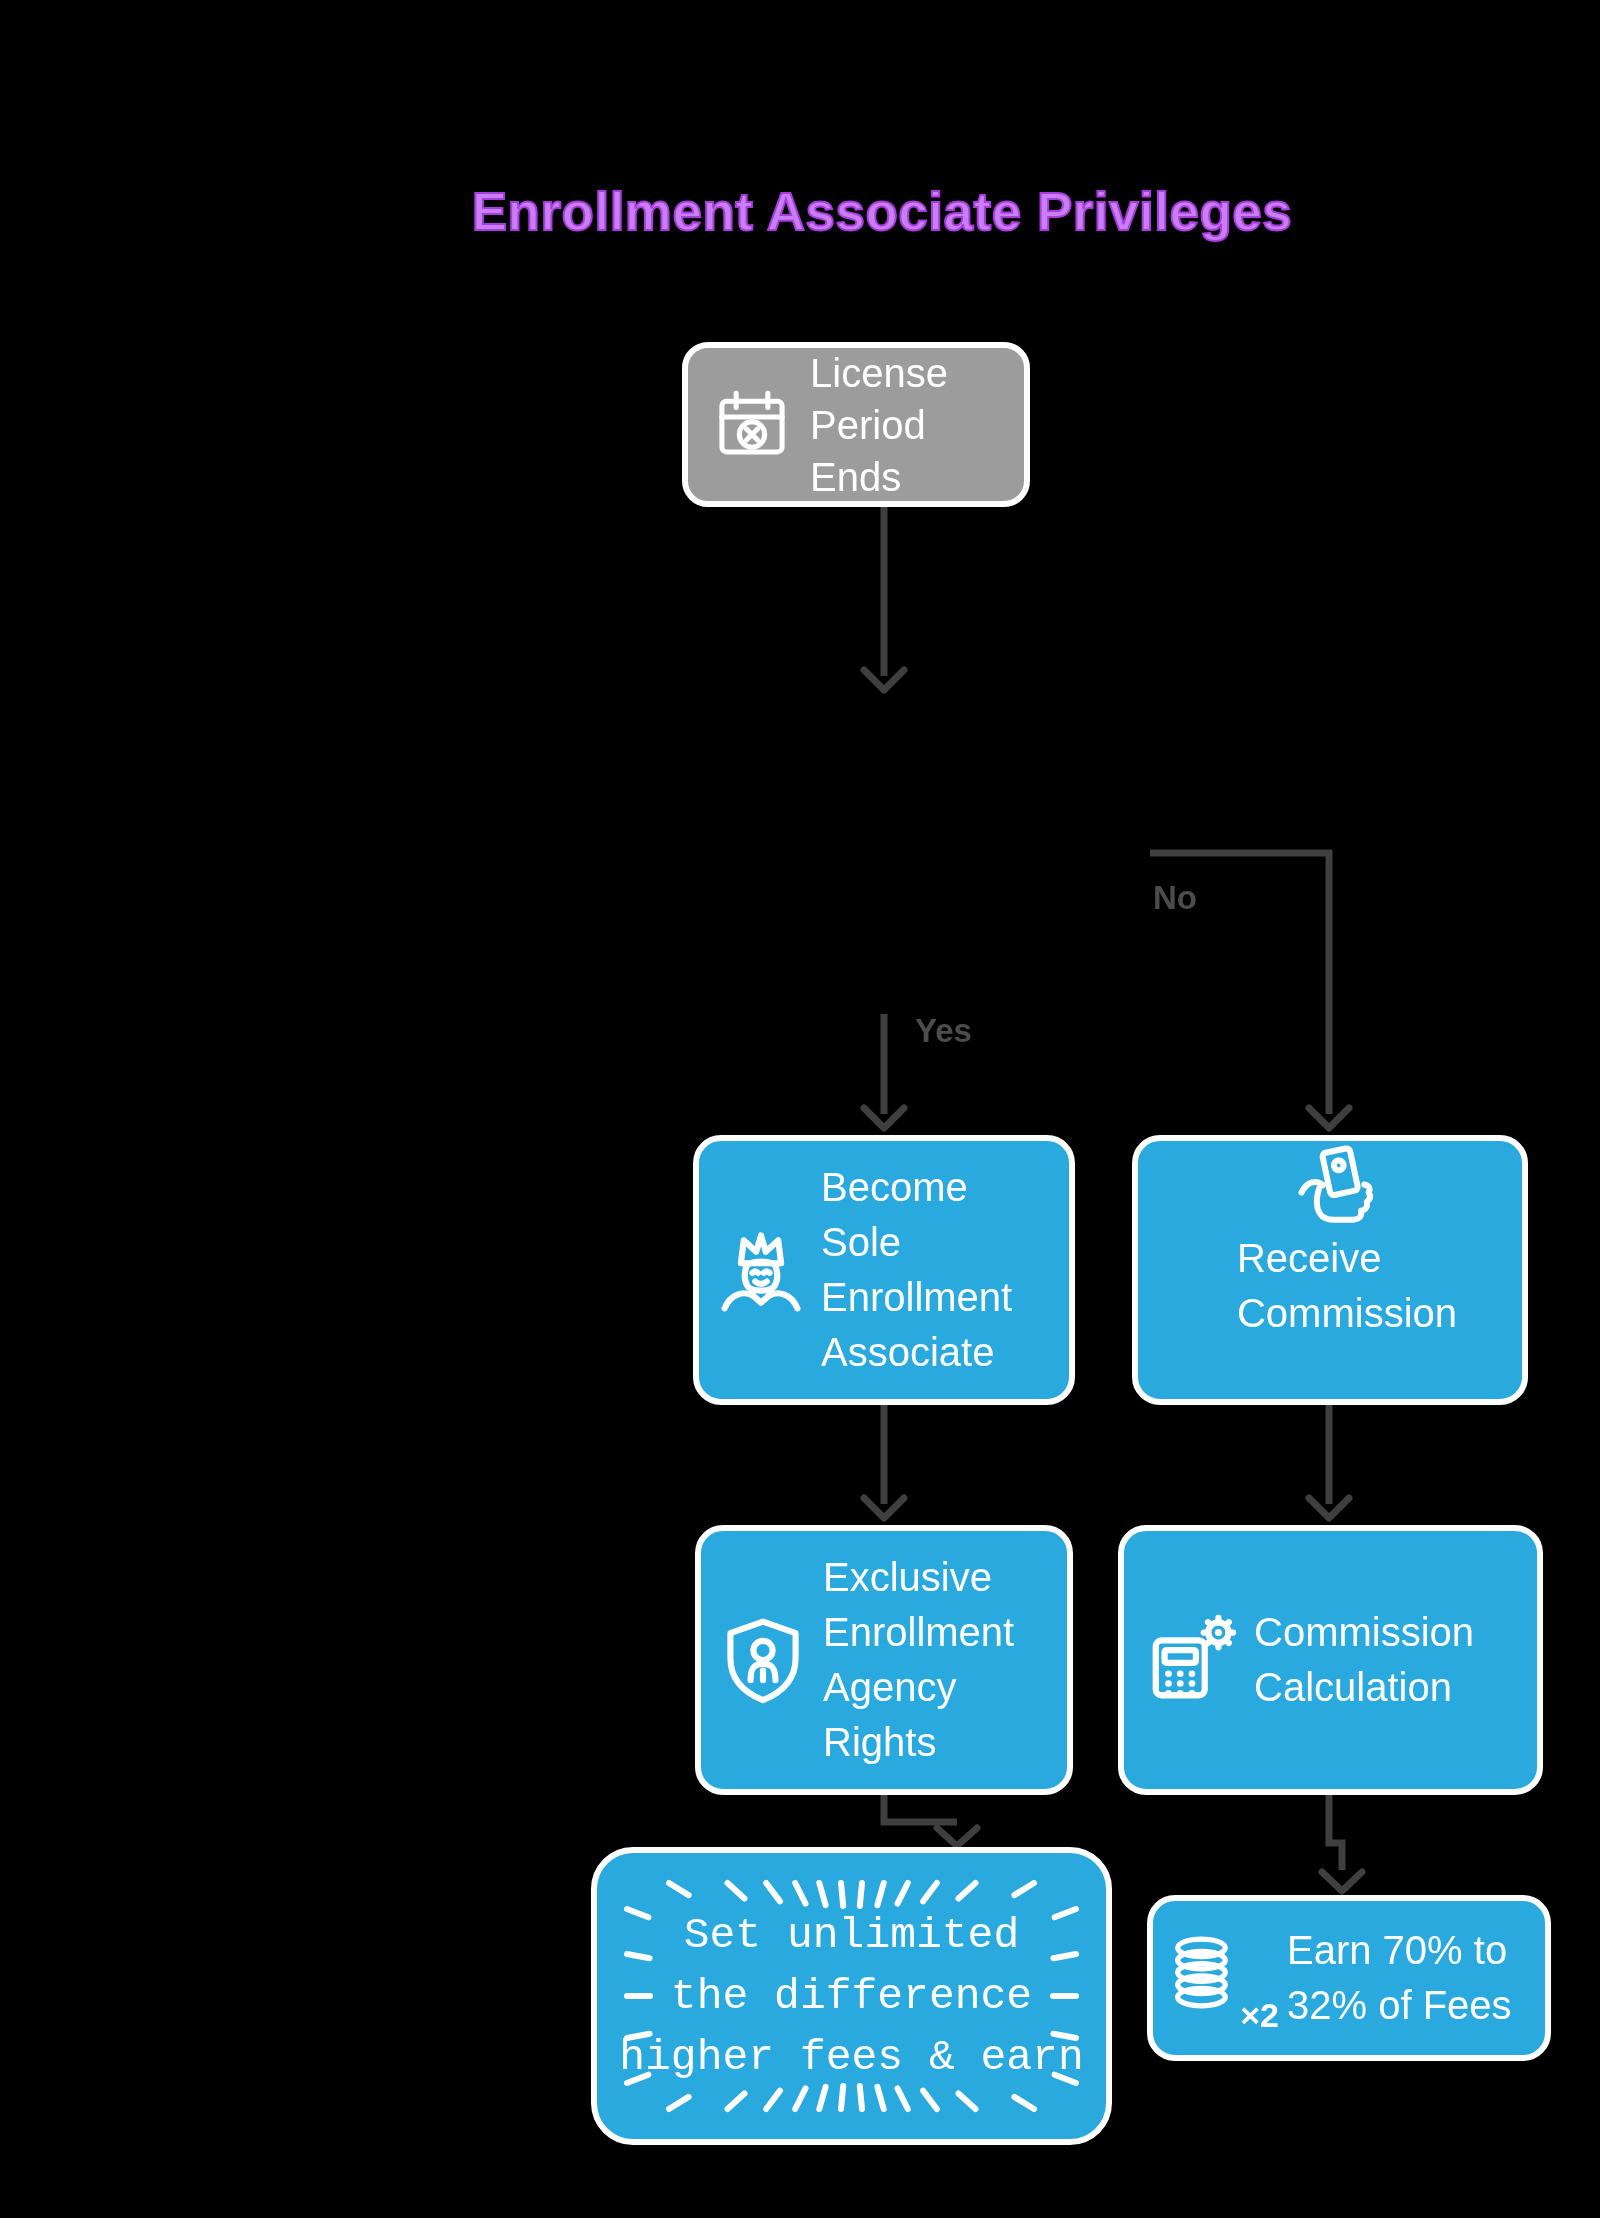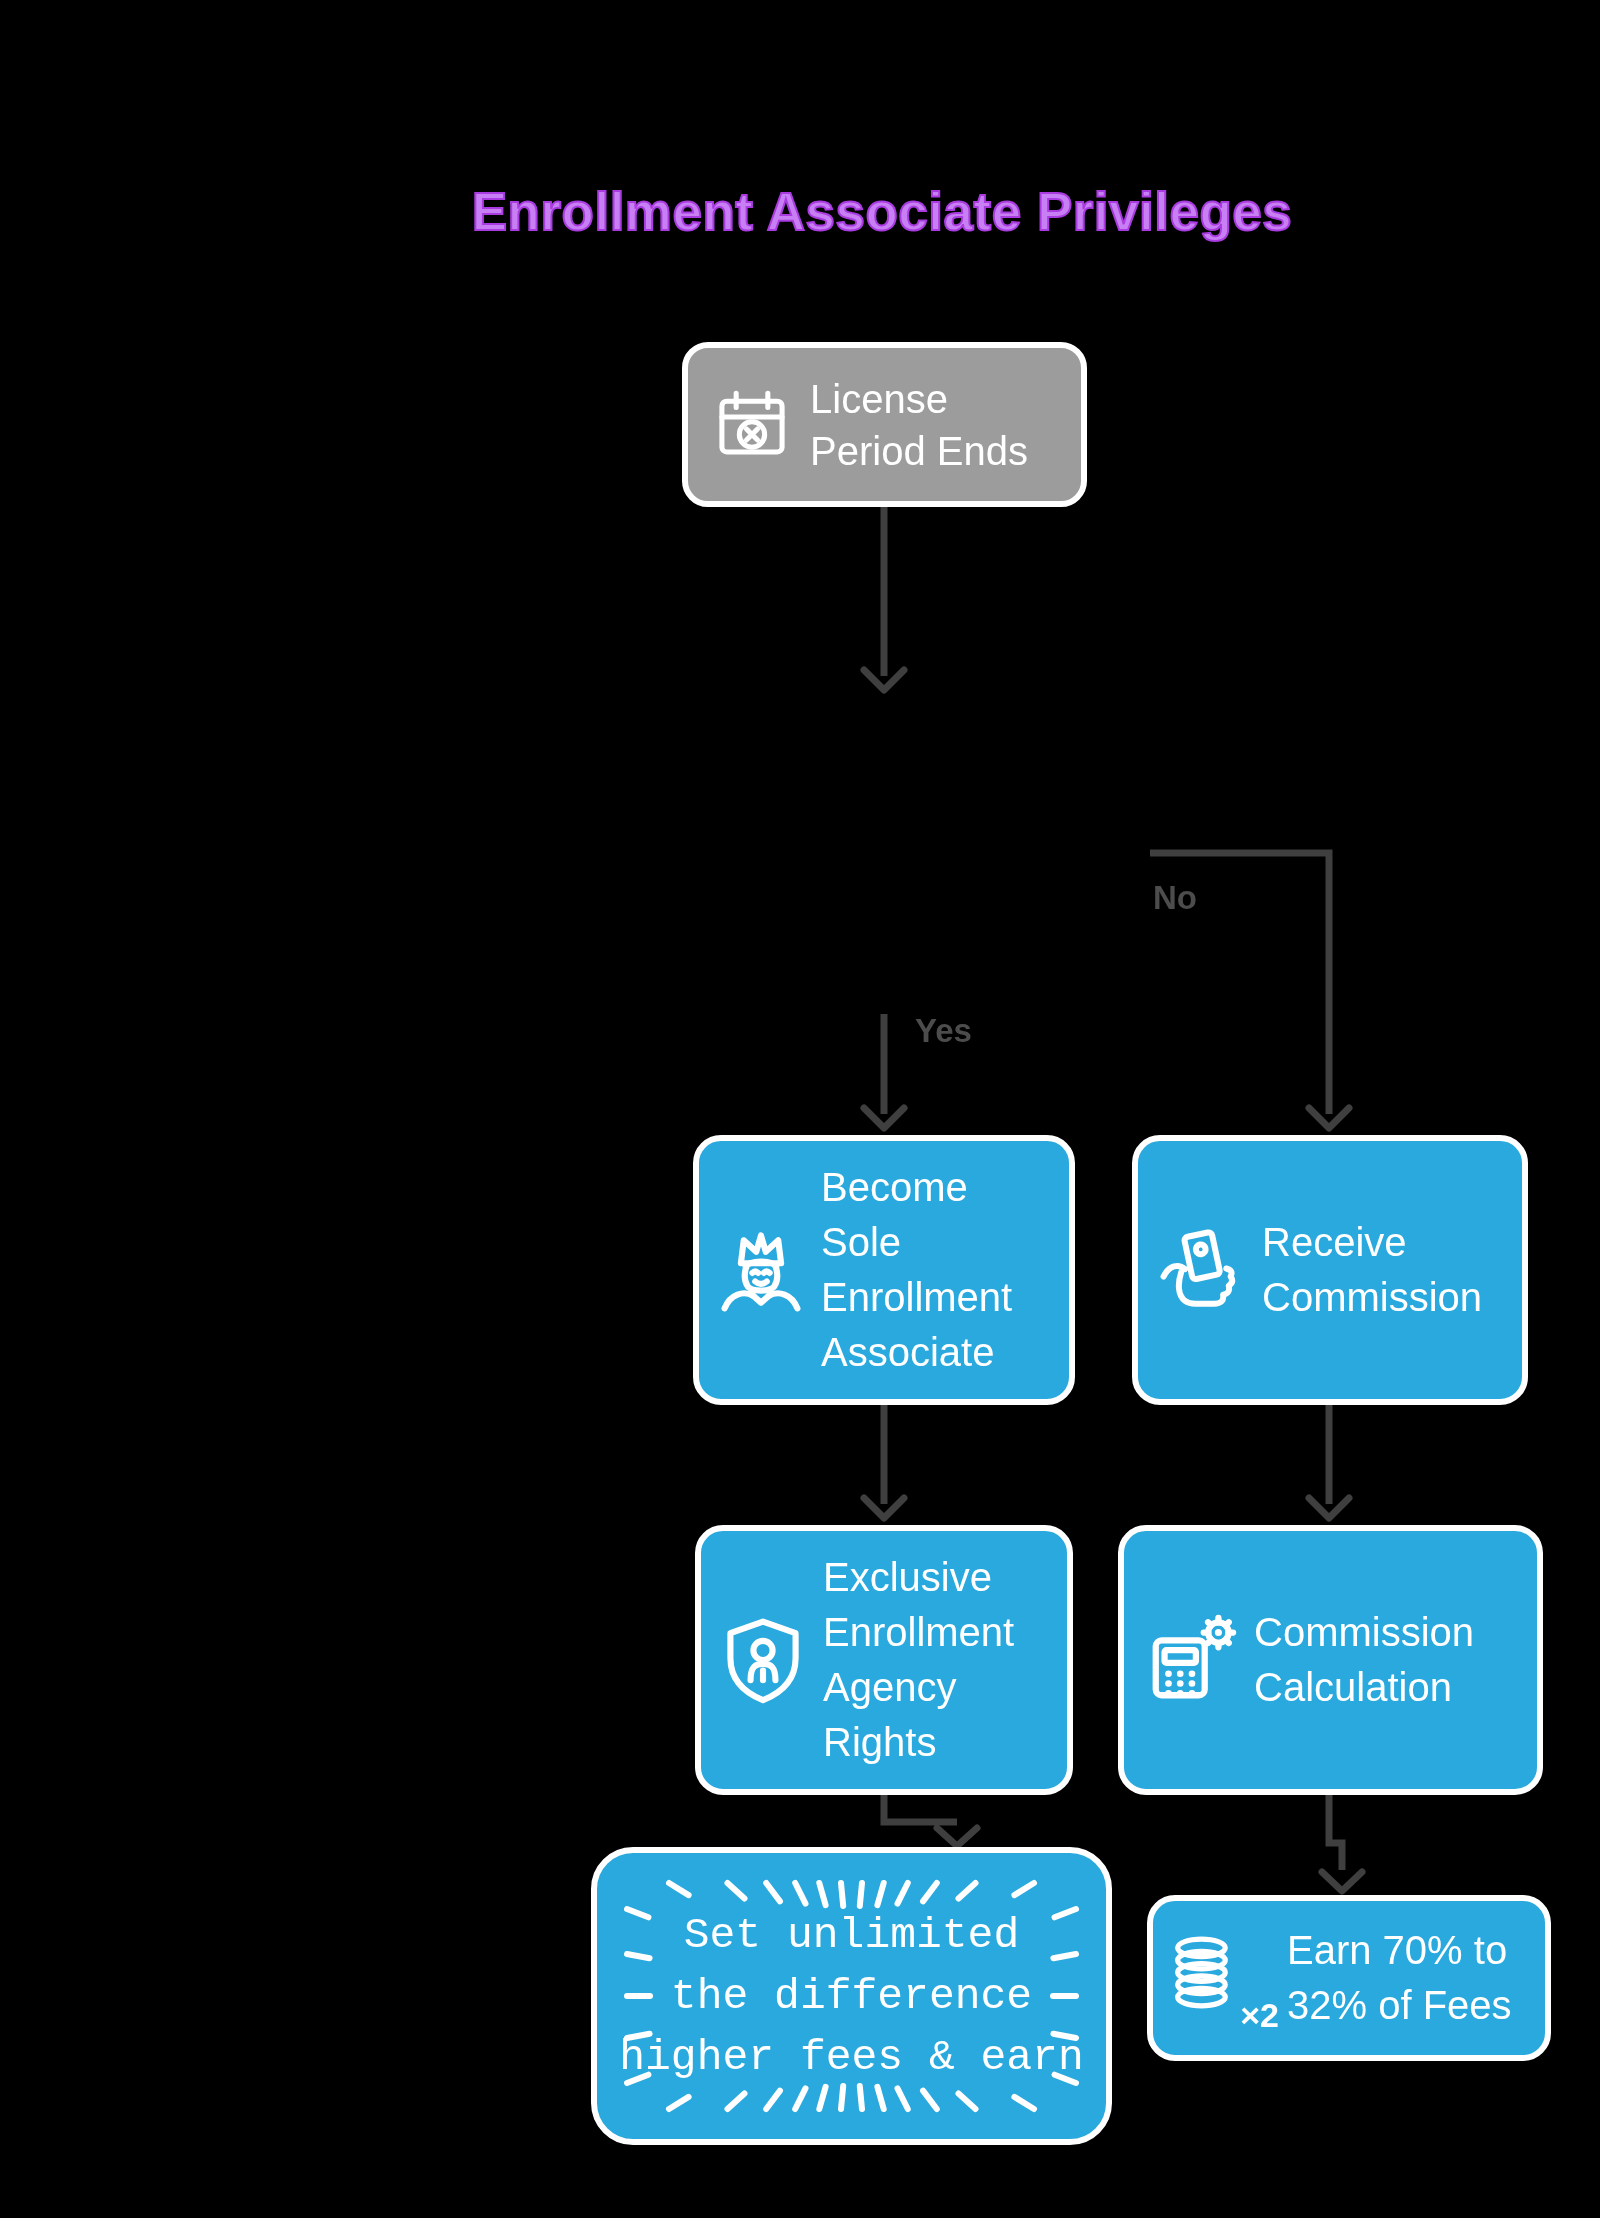--- a/index.html
+++ b/index.html
@@ -81,21 +81,21 @@
     <path class="head" d="M1309,1498 L1329,1518 L1349,1498"></path>
     <path d="M884,1793 L884,1822 L957,1822"></path>
     <path class="head" d="M937,1828 L957,1846 L977,1828"></path>
     <path d="M1329,1793 L1329,1843 L1342,1843 L1342,1870"></path>
     <path class="head" d="M1322,1872 L1342,1891 L1362,1872"></path>
   </svg>
 
   <span class="branch-label" style="left:915px;top:1013px;">Yes</span>
   <span class="branch-label" style="left:1153px;top:880px;">No</span>
 
-  <div class="node gray" style="left:682px;top:342px;width:405px;height:165px;padding-left:26px;">
+  <div class="node gray" style="left:682px;top:342px;width:348px;height:165px;padding-left:26px;">
     <svg class="icon" width="76" height="76" viewBox="0 0 48 48">
       <rect x="5" y="9" width="38" height="32" rx="3"></rect>
       <path d="M14,4 L14,13 M34,4 L34,13 M5,19 L43,19"></path>
       <circle cx="24" cy="30" r="8"></circle>
       <path d="M20.5,26.5 L27.5,33.5 M27.5,26.5 L20.5,33.5"></path>
     </svg>
     <div class="label" style="margin-left:20px;font-size:40px;line-height:52px;">
       <span>License</span>
       <span>Period Ends</span>
     </div>
@@ -112,21 +112,21 @@
       <path d="M20,37.5 L24,41 L28,37.5"></path>
     </svg>
     <div class="label" style="margin-left:14px;">
       <span>Become</span>
       <span>Sole</span>
       <span>Enrollment</span>
       <span>Associate</span>
     </div>
   </div>
 
-  <div class="node" style="left:1132px;top:1135px;width:396px;height:270px;padding-left:18px;">
+  <div class="node" style="left:1132px;top:1135px;width:396px;height:270px;padding-left:18px;flex-direction:column;">
     <svg class="icon" width="90" height="90" viewBox="0 0 48 48">
       <g transform="rotate(-12 24 16)">
         <rect x="17" y="5" width="15" height="23" rx="2"></rect>
         <circle cx="24.5" cy="13" r="2.6"></circle>
       </g>
       <path d="M4,27.5 C7,21.5 12,20.5 15.5,23.5"></path>
       <path d="M13.5,25 C11.5,31 11.5,37.5 15.5,40.5 Q17.5,42 21,42 L31,42 Q36.5,42 35.8,37.2 Q39.8,36.4 38.8,32.4 Q41.8,30.4 39.8,27.4 Q41.5,24.2 37.5,23.2"></path>
     </svg>
     <div class="label" style="margin-left:16px;">
       <span>Receive</span>

